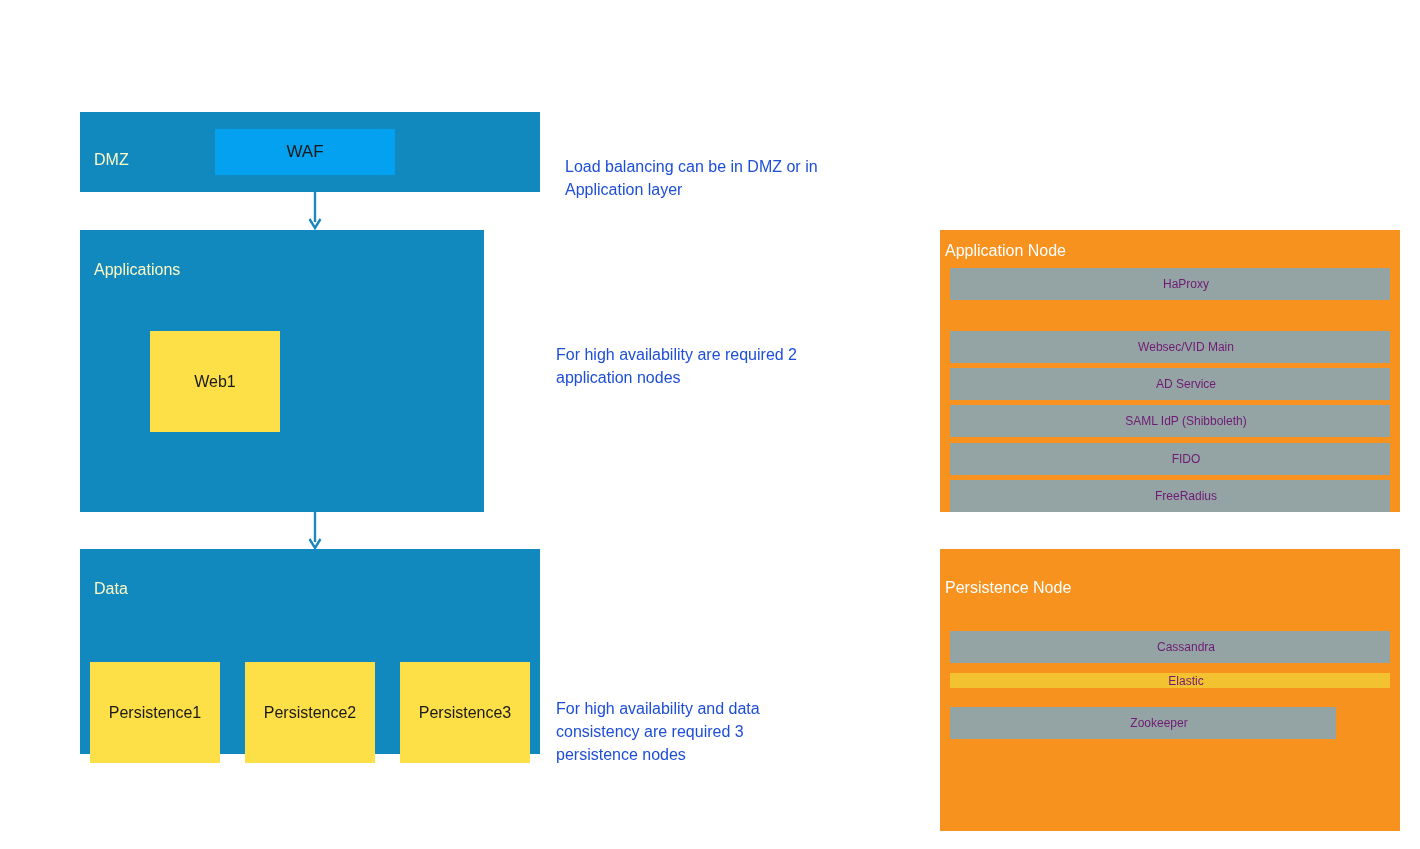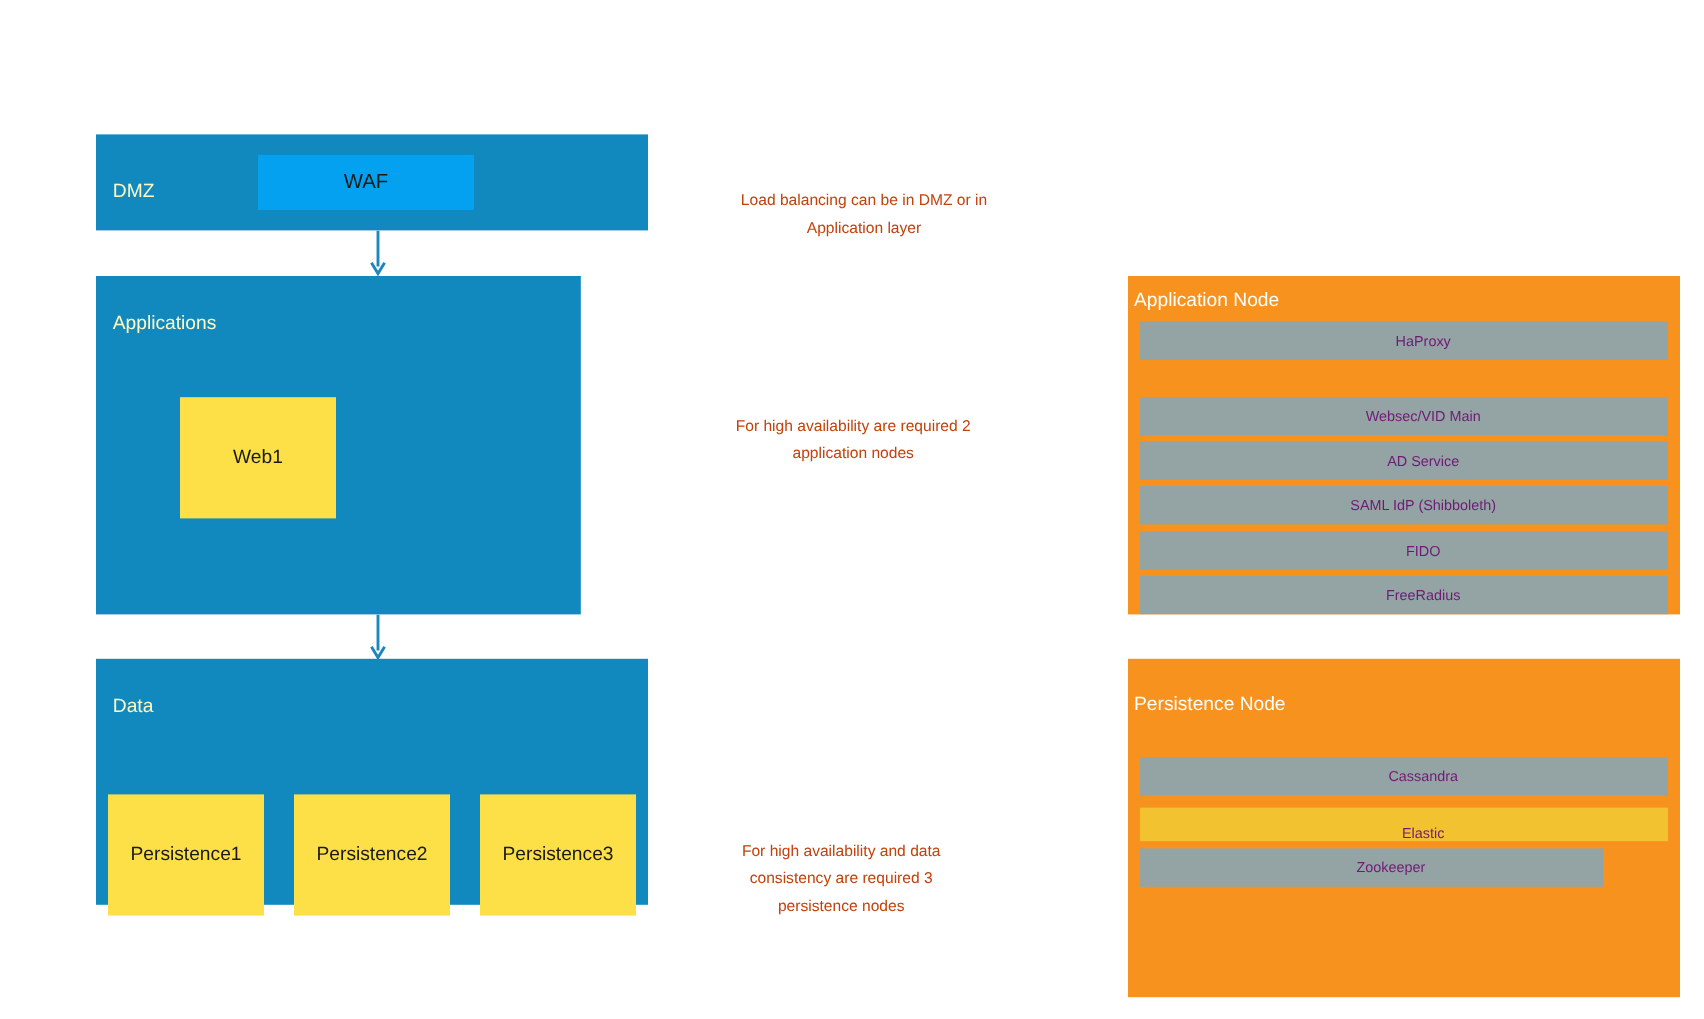--- a/index.html
+++ b/index.html
@@ -75,25 +75,24 @@
     background: #94a4a4;
     padding-left: 32px;
   }
   .bar-accent {
     background: #f2c230;
   }
 
   
   .note {
     position: absolute;
-    color: #c2410c;
-    font-size: 13px;
+    color: #1d4ed8;
+    font-size: 16px;
     line-height: 23px;
     white-space: pre-line;
-    text-align: center;
   }
 
   
   .connector { position: absolute; }
 </style>
 </head>
 <body>
 
 <div class="canvas">
 
@@ -170,21 +169,21 @@
       <span>FreeRadius</span>
     </div>
   </div>
 
   <div class="abs node" style="left:940px; top:549px; width:460px; height:282px;">
     <span class="node-label" style="left:5px; top:29px;">Persistence Node</span>
 
     <div class="abs bar" style="left:10px; top:82px; width:440px; height:32px;">
       <span>Cassandra</span>
     </div>
-    <div class="abs bar bar-accent" style="left:10px; top:124px; width:440px; height:28px;align-items:flex-end;">
+    <div class="abs bar bar-accent" style="left:10px; top:124px; width:440px; height:15px;align-items:flex-end;">
       <span>Elastic</span>
     </div>
     <div class="abs bar" style="left:10px; top:158px; width:386px; height:32px;">
       <span>Zookeeper</span>
     </div>
   </div>
 
 </div>
 
 </body></html>

